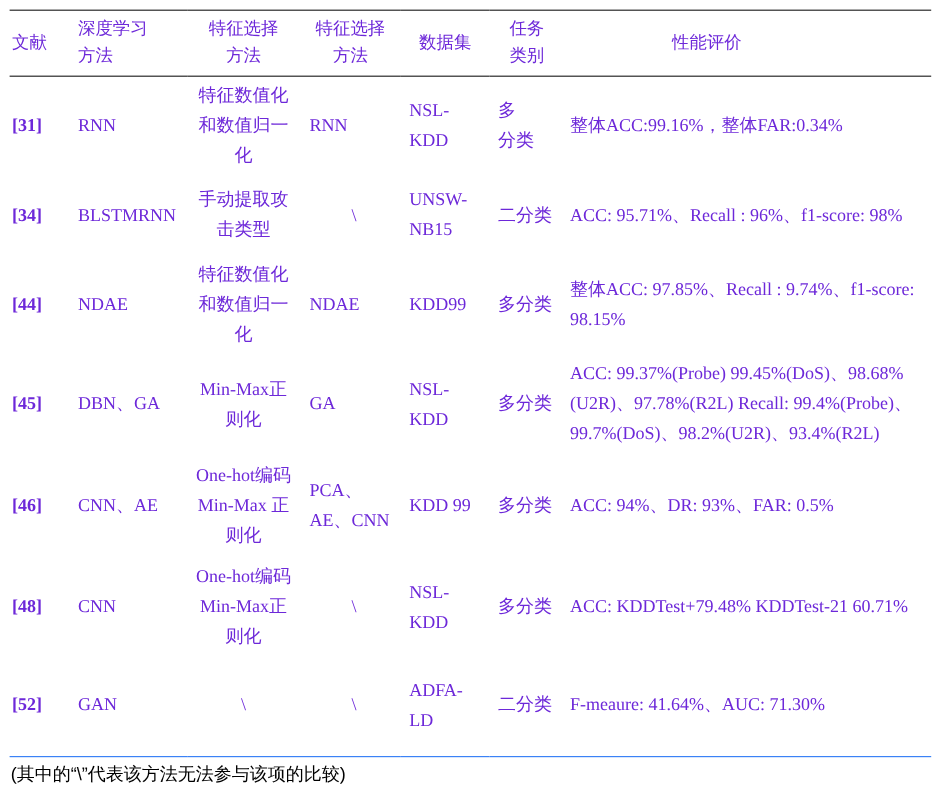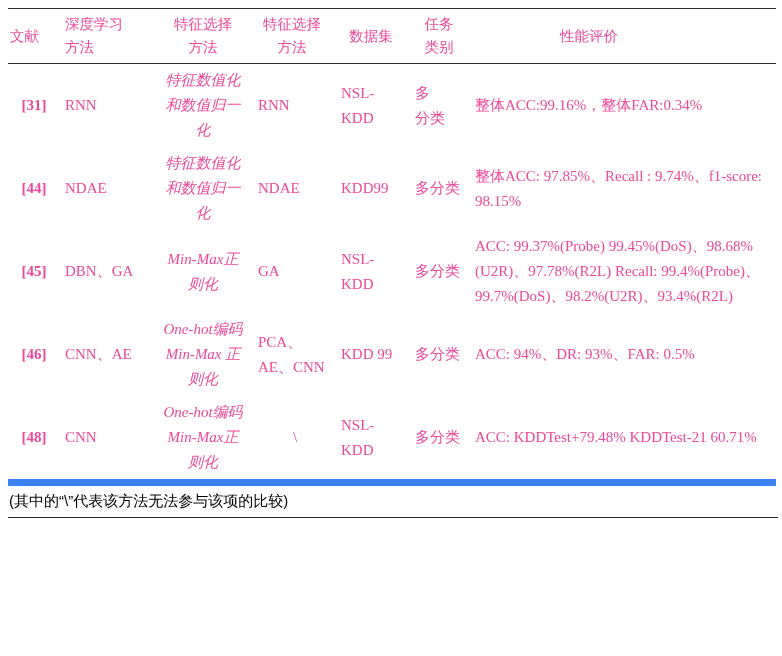--- a/index.html
+++ b/index.html
@@ -1,41 +1,41 @@
 <!DOCTYPE html>
 <html><head>
 <meta charset="utf-8">
 <style>
   html,body{margin:0;padding:0;background:#ffffff;}
   body{width:782px;height:656px;overflow:hidden;
        font-family:"Liberation Serif","DejaVu Serif",serif;color:#000;}
   .page{padding:8px 6px 0 8px;}
 
   table.tbl{border-collapse:collapse;table-layout:fixed;width:768px;
-            font-size:15px;color:#ec4899;
-            border-top:1px solid #2a2a2a;border-bottom:7px solid #3b82f6;}
+            font-size:15px;color:#6d28d9;
+            border-top:1px solid #2a2a2a;border-bottom:1px solid #3b82f6;}
   colgroup col.w1{width:52px;}  colgroup col.w2{width:96px;}
   colgroup col.w3{width:94px;}  colgroup col.w4{width:84px;}
   colgroup col.w5{width:74px;}  colgroup col.w6{width:62px;}
   colgroup col.w7{width:306px;}
 
   thead th{font-family:"Liberation Sans","DejaVu Sans",sans-serif;
            font-weight:normal;font-size:14.5px;line-height:23px;
            border-bottom:1px solid #2a2a2a;
            padding:4px 2px;vertical-align:middle;white-space:pre-line;}
   th.h1{text-align:left;padding-left:2px;}
   th.h2{text-align:left;padding-left:5px;margin-left:30px;}
   th.h3,th.h4,th.h5,th.h6{text-align:center;}
   th.h7{text-align:center;padding-right:70px;}
 
   tbody td{line-height:25px;padding:4px 2px;vertical-align:middle;
            white-space:pre-line;overflow-wrap:break-word;}
-  td.c1{text-align:center;padding-left:2px;font-weight:bold;}
+  td.c1{text-align:left;padding-left:2px;font-weight:bold;}
   td.c2{text-align:left;padding-left:5px;}
-  td.c3{text-align:center;font-style:italic;}
+  td.c3{text-align:center;}
   td.c4{text-align:left;padding-left:8px;}
   td.c5{text-align:left;padding-left:7px;}
   td.c6{text-align:left;padding-left:7px;}
   td.c7{text-align:left;padding-left:5px;}
 
   tbody tr:nth-child(1){height:83px;}
   tbody tr:nth-child(2){height:66px;}
   tbody tr:nth-child(3){height:78px;}
   tbody tr:nth-child(4){height:36px;}
   tbody tr:nth-child(5){height:86px;}
@@ -85,20 +85,31 @@
 和数值归一
 化</td>
         <td class="c4">RNN</td>
         <td class="c5">NSL-
 KDD</td>
         <td class="c6">多
 分类</td>
         <td class="c7">整体ACC:99.16%，整体FAR:0.34%</td>
       </tr>
       <tr>
+        <td class="c1">[34]</td>
+        <td class="c2">BLSTMRNN</td>
+        <td class="c3">手动提取攻
+击类型</td>
+        <td class="c4" style="text-align: center;">\</td>
+        <td class="c5">UNSW-
+NB15</td>
+        <td class="c6">二分类</td>
+        <td class="c7">ACC: 95.71%、Recall : 96%、f1-score: 98%</td>
+      </tr>
+      <tr>
         <td class="c1">[44]</td>
         <td class="c2">NDAE</td>
         <td class="c3">特征数值化
 和数值归一
 化</td>
         <td class="c4">NDAE</td>
         <td class="c5">KDD99</td>
         <td class="c6">多分类</td>
         <td class="c7">整体ACC: 97.85%、Recall : 9.74%、f1-score:
 98.15%</td>
@@ -133,16 +144,26 @@
         <td class="c2">CNN</td>
         <td class="c3">One-hot编码
 Min-Max正
 则化</td>
         <td class="c4" style="text-align: center;">\</td>
         <td class="c5">NSL-
 KDD</td>
         <td class="c6">多分类</td>
         <td class="c7">ACC: KDDTest+79.48% KDDTest-21 60.71%</td>
       </tr>
+      <tr>
+        <td class="c1">[52]</td>
+        <td class="c2">GAN</td>
+        <td class="c3" style="text-align: center;">\</td>
+        <td class="c4" style="text-align: center;">\</td>
+        <td class="c5">ADFA-
+LD</td>
+        <td class="c6">二分类</td>
+        <td class="c7">F-meaure: 41.64%、AUC: 71.30%</td>
+      </tr>
     </tbody>
   </table>
   <div class="footnote">(其中的“\”代表该方法无法参与该项的比较)</div>
 </div>
 
 </body></html>

